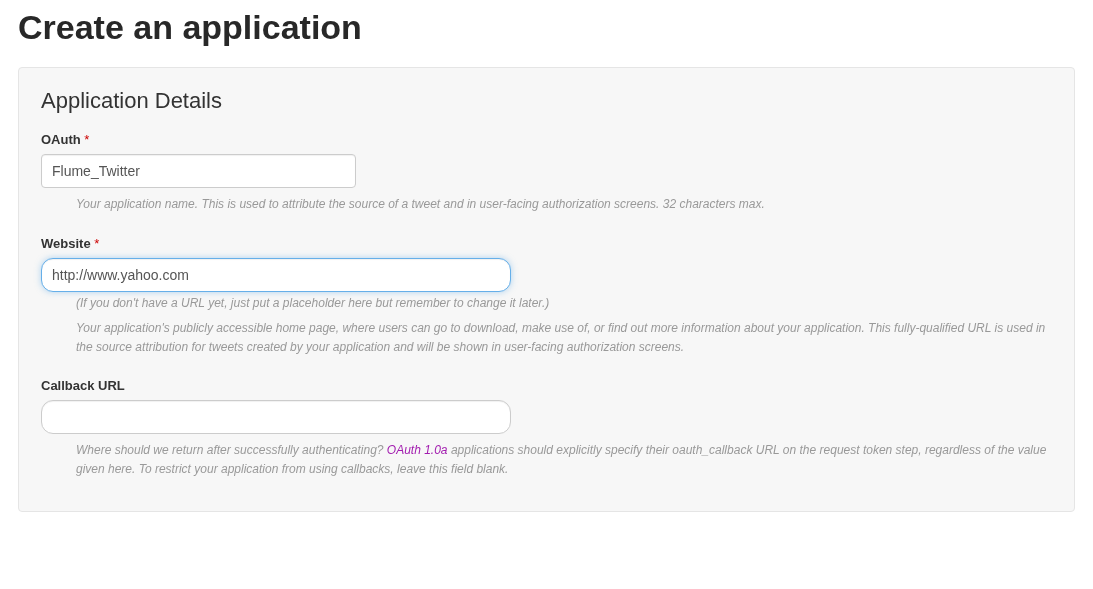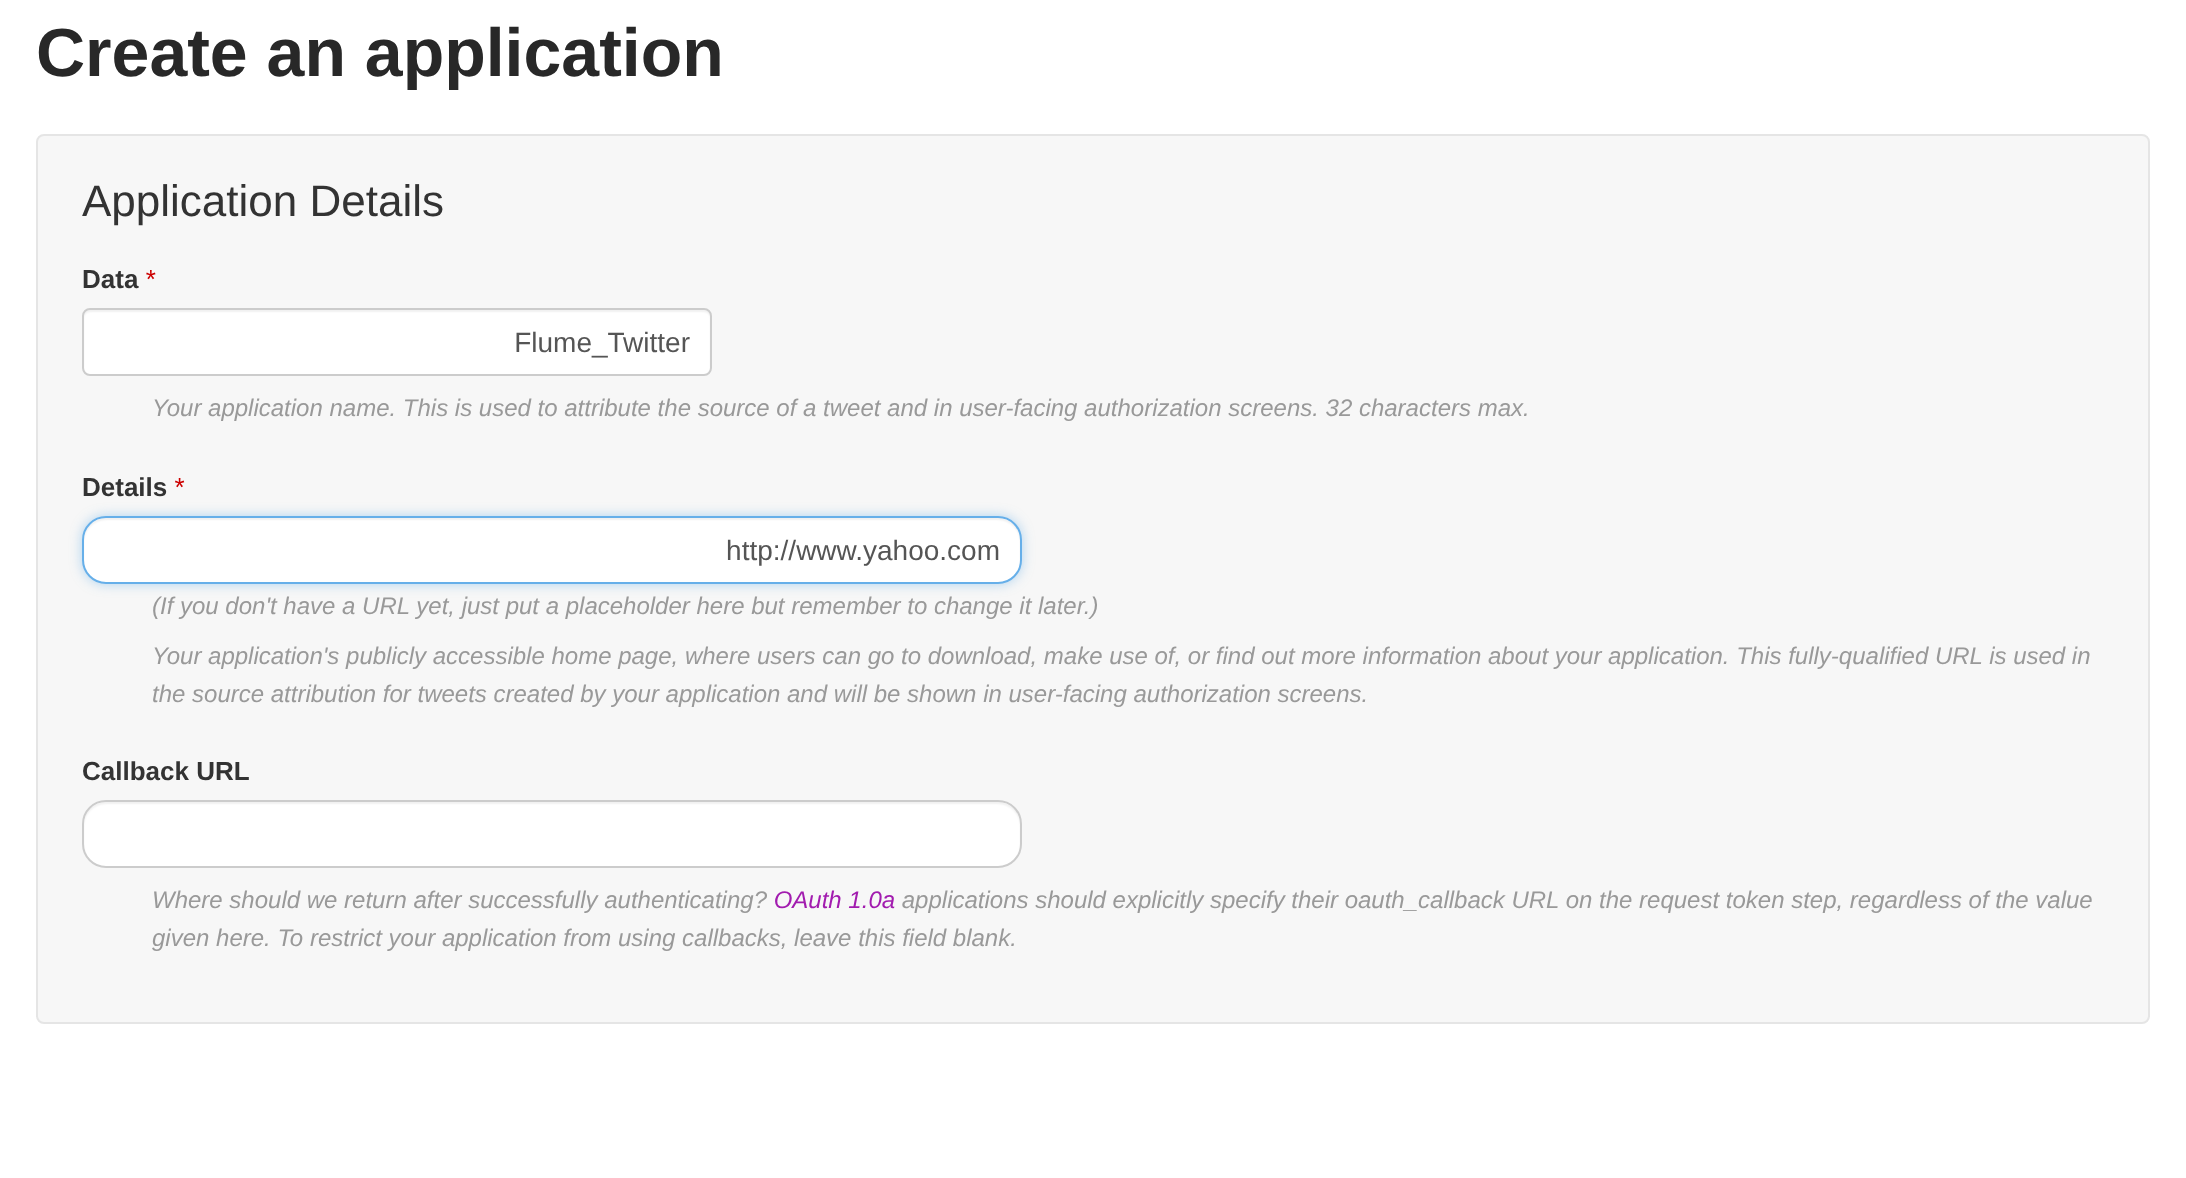--- a/index.html
+++ b/index.html
@@ -53,21 +53,20 @@
       font-size: 14px;
       color: #555;
       background: #fff;
       border: 1px solid #ccc;
       border-radius: 4px;
       padding: 7px 10px;
       height: 34px;
       width: 315px;
       box-shadow: inset 0 1px 1px rgba(0,0,0,0.06);
       outline: none;
-      text-align: right;
     }
     input.full {
       width: 100%;
     }
     input.half {
       width: 470px;
       border-radius: 12px;
     }
     input.focused {
       border-color: #66afe9;
@@ -91,31 +90,31 @@
 <body>
 
 <div class="page">
   <h1>Create an application</h1>
 
   <div class="panel">
     <h2>Application Details</h2>
 
     <div class="field">
       <label class="field-label">
-        <span>Data</span>
+        <span>OAuth</span>
         <span class="req">*</span>
       </label>
       <input type="text" value="Flume_Twitter" style="">
       <p class="help">Your application name. This is used to attribute the source of a tweet and in user-facing authorization screens. 32 characters max.</p>
     </div>
 
 
     <div class="field">
       <label class="field-label">
-        <span>Details</span>
+        <span>Website</span>
         <span class="req">*</span>
       </label>
       <input type="text" class="half focused" value="http://www.yahoo.com" style="">
       <p class="help" style="margin-top:2px;">(If you don't have a URL yet, just put a placeholder here but remember to change it later.)</p>
       <p class="help">Your application's publicly accessible home page, where users can go to download, make use of, or find out more information about your application. This fully-qualified URL is used in the source attribution for tweets created by your application and will be shown in user-facing authorization screens.</p>
     </div>
 
     <div class="field">
       <label class="field-label">
         <span>Callback URL</span>

